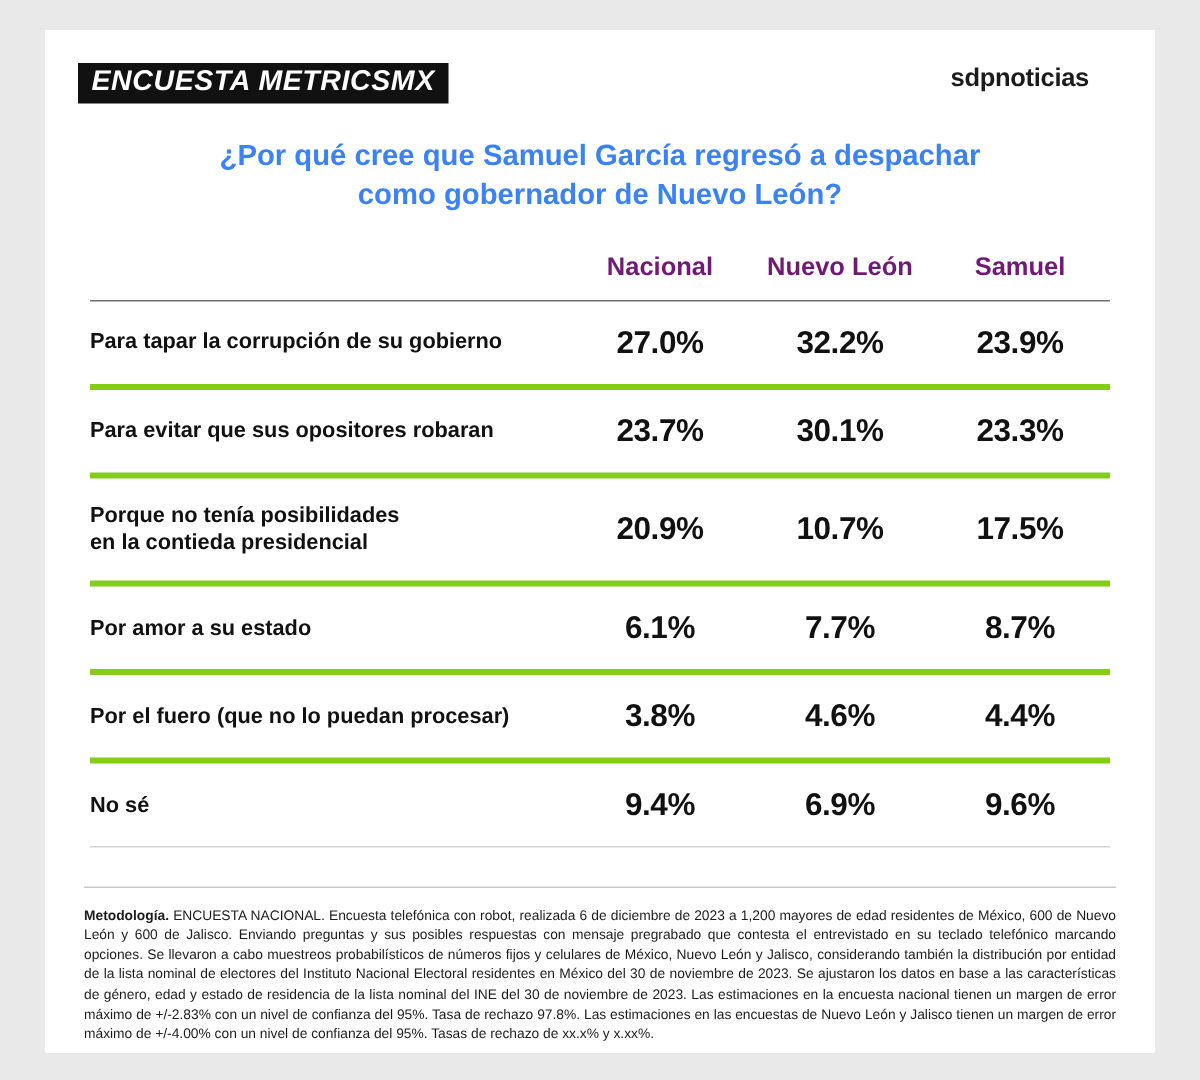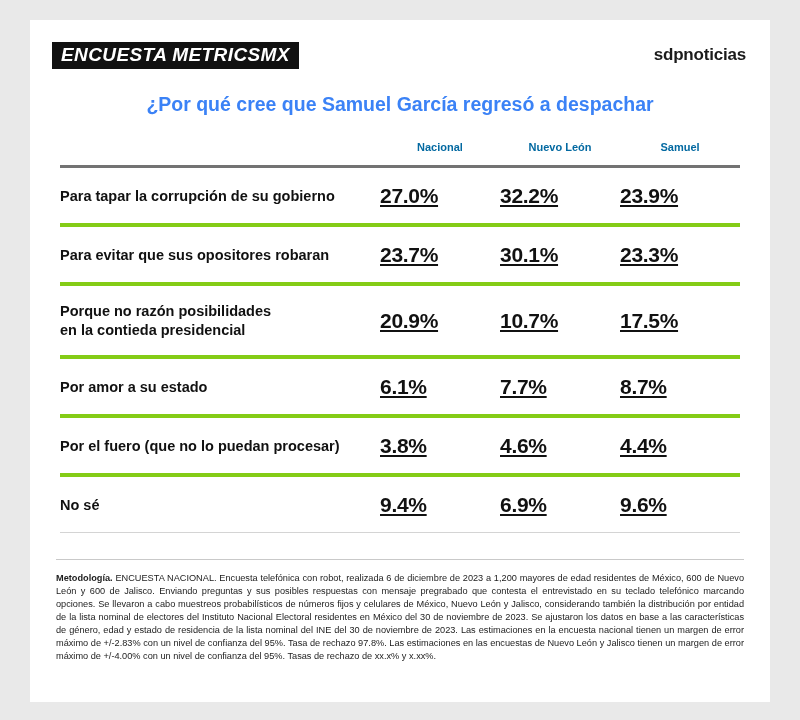--- a/index.html
+++ b/index.html
@@ -22,23 +22,22 @@
     left: 30px;
     top: 20px;
     width: 740px;
     height: 682px;
     background: #ffffff;
     box-sizing: border-box;
     padding: 0;
   }
   .header {
     display: flex;
-    align-items: center;
     justify-content: space-between;
-    padding: 22px 24px 0 22px;
+    padding: 22px 44px 0 22px;
   }
   .brand-tag {
     background: #111111;
     color: #ffffff;
     font-weight: bold;
     font-style: italic;
     font-size: 19px;
     letter-spacing: 0.4px;
     padding: 3px 9px 4px 9px;
     line-height: 1.05;
@@ -65,52 +64,51 @@
   table.poll {
     width: 680px;
     margin: 24px auto 0 auto;
     border-collapse: collapse;
     table-layout: fixed;
   }
   table.poll col.c-label { width: 320px; }
   table.poll col.c-val   { width: 120px; }
 
   table.poll th.colhead {
-    font-size: 11px;
-    font-weight: bold;
-    color: #0369a1;
+    font-size: 17px;
+    font-weight: bold;
+    color: #701a75;
     text-align: center;
     padding: 0 0 12px 0;
     vertical-align: bottom;
   }
   table.poll th.blank { padding: 0; }
 
   table.poll td {
     border-top: 4px solid #84cc16;
     padding: 16px 0 15px 0;
     vertical-align: middle;
   }
-  table.poll tr.row-first td { border-top: 3px solid #737373; }
+  table.poll tr.row-first td { border-top: 1px solid #737373; }
   table.poll tr:last-child td { border-bottom: 1px solid #d4d4d4; }
 
   td.label {
     font-size: 14.5px;
     font-weight: bold;
     color: #111111;
     line-height: 1.3;
     padding-left: 12px;
     text-align: left;
   }
   td.val {
     font-size: 21px;
     font-weight: bold;
     color: #111111;
-    text-align: left;
+    text-align: center;
     letter-spacing: -0.3px;
-    text-decoration: underline;
   }
 
   .methodology {
     margin: 26px 26px 0 26px;
     border-top: 1px solid #c9c9c9;
     padding-top: 12px;
     font-size: 9.2px;
     line-height: 1.42;
     color: #1c1c1c;
     text-align: justify;
@@ -123,20 +121,21 @@
 <div id="page">
   <div class="card">
 
     <div class="header">
       <span class="brand-tag">ENCUESTA METRICSMX</span>
       <span class="brand-right">sdpnoticias</span>
     </div>
 
     <div class="title">
       <span>¿Por qué cree que Samuel García regresó a despachar</span>
+      <span class="line2">como gobernador de Nuevo León?</span>
     </div>
 
     <table class="poll">
       <colgroup>
         <col class="c-label">
           <col class="c-val">
           <col class="c-val">
           <col class="c-val">
       </colgroup>
       <thead>
@@ -159,21 +158,21 @@
         <tr>
           <td class="label">
             <span>Para evitar que sus opositores robaran</span>
           </td>
           <td class="val">23.7%</td>
           <td class="val">30.1%</td>
           <td class="val">23.3%</td>
         </tr>
         <tr>
           <td class="label">
-            <span>Porque no razón posibilidades</span><br>
+            <span>Porque no tenía posibilidades</span><br>
             <span>en la contieda presidencial</span>
           </td>
           <td class="val">20.9%</td>
           <td class="val">10.7%</td>
           <td class="val">17.5%</td>
         </tr>
         <tr>
           <td class="label">
             <span>Por amor a su estado</span>
           </td>

